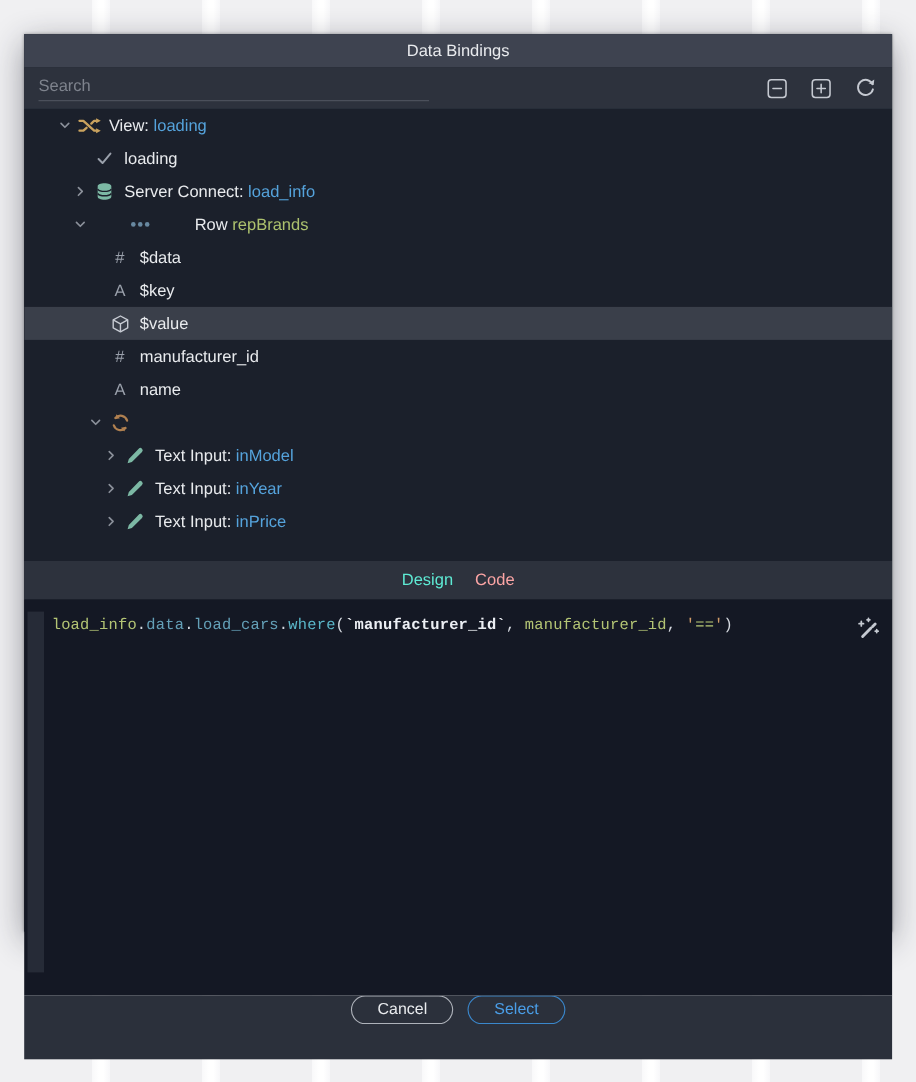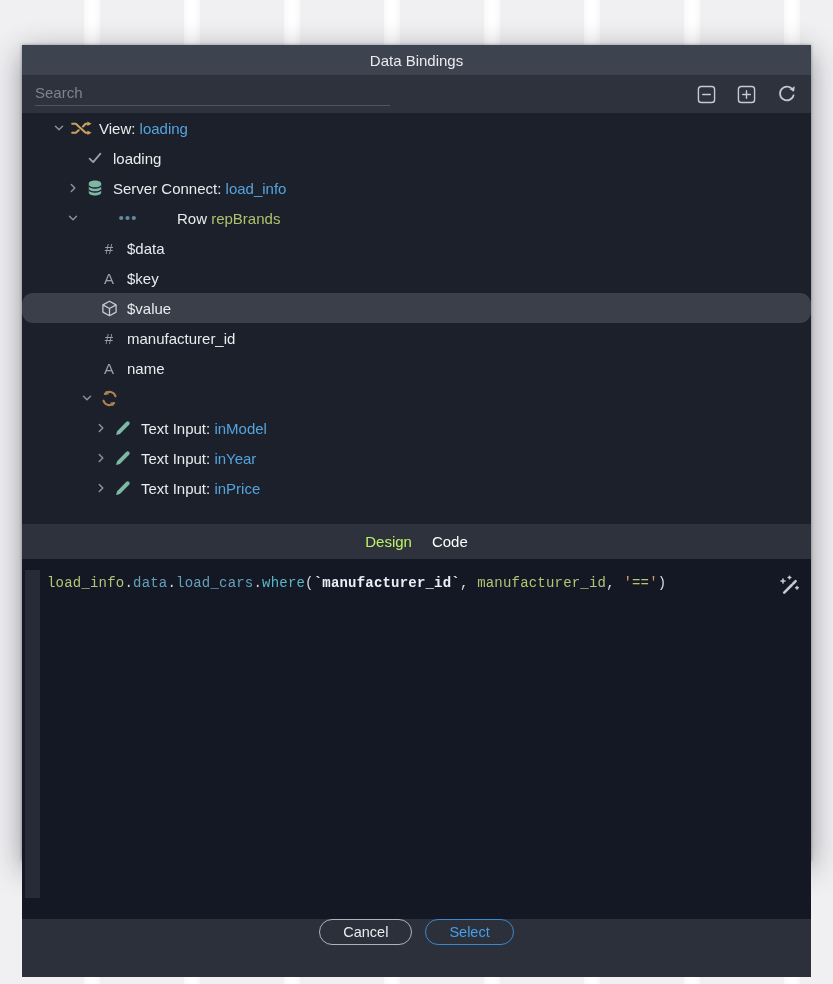--- a/index.html
+++ b/index.html
@@ -7,21 +7,21 @@
   body {
     font-family: "Liberation Sans", sans-serif;
     background:
       repeating-linear-gradient(90deg,
         #f0f0f2 0px, #f0f0f2 84px,
         #f9f9fa 84px, #ffffff 90px,
         #ffffff 94px, #f7f7f9 100px);
     position: relative;
   }
   .dialog {
-    position: absolute; left: 22px; top: 45px; width: 789px; height: 816px;
+    position: absolute; left: 22px; top: 31px; width: 789px; height: 816px;
     display: flex; flex-direction: column;
     box-shadow: 0 8px 28px rgba(30,34,48,.45), 0 0 3px rgba(0,0,0,.35);
     background: #1b202b;
   }
   
   .titlebar {
     height: 30px; flex: 0 0 30px; background: #3e4350;
     display: flex; align-items: center; justify-content: center;
   }
   .titlebar span { color: #e9ebee; font-size: 15px; }
@@ -50,22 +50,22 @@
   .tree-icon { width: 26px; flex: 0 0 26px; display: inline-flex; align-items: center; justify-content: center; margin: 0 2px; }
   .glyph { font-size: 15px; color: #9aa0ab; }
   .tree-label { margin-left: 3px; }
   .bind.blue { color: #55a3dc; }
   .bind.green { color: #adc26e; }
   
   .tabsbar {
     height: 35px; flex: 0 0 35px; background: #2d323d;
     display: flex; align-items: center; justify-content: center; gap: 20px;
   }
-  .tab { font-size: 15px; color: #bef264; cursor: pointer; }
-  .tab.active { color: #ffffff; }
+  .tab { font-size: 15px; color: #5eead4; cursor: pointer; }
+  .tab.active { color: #fca5a5; }
   
   .code-area { flex: 0 0 360px; background: #141824; position: relative; }
   .gutter { position: absolute; left: 3px; top: 11px; width: 15px; height: 328px; background: #262b37; }
   .code-line {
     position: absolute; left: 25px; top: 16px; right: 40px;
     font-family: "Liberation Mono", "DejaVu Sans Mono", monospace;
     font-size: 14px; letter-spacing: 0.2px; white-space: pre;
   }
   .tok.plain { color: #d5d9e0; }
   .tok.olive { color: #b3c474; }
@@ -185,21 +185,21 @@
         </span>
         <span class="tree-label">$data</span>
       </div>
       <div class="tree-row" style="padding-left: 58px;">
         <span class="chev"></span>
         <span class="tree-icon">
           <span class="glyph">A</span>
         </span>
         <span class="tree-label">$key</span>
       </div>
-      <div class="tree-row selected" style="padding-left: 58px; border-radius: 11px;">
+      <div class="tree-row selected" style="padding-left: 58px;">
         <span class="chev"></span>
         <span class="tree-icon">
           <svg width="17" height="17" viewBox="0 0 16 16">
             <g fill="none" stroke="#c6cad2" stroke-width="1.2" stroke-linejoin="round">
               <path d="M8 1.2l6.2 3.4v6.8L8 14.8l-6.2-3.4V4.6z"></path>
               <path d="M1.8 4.6L8 8l6.2-3.4M8 8v6.8"></path>
             </g>
           </svg>
         </span>
         <span class="tree-label">$value</span>

